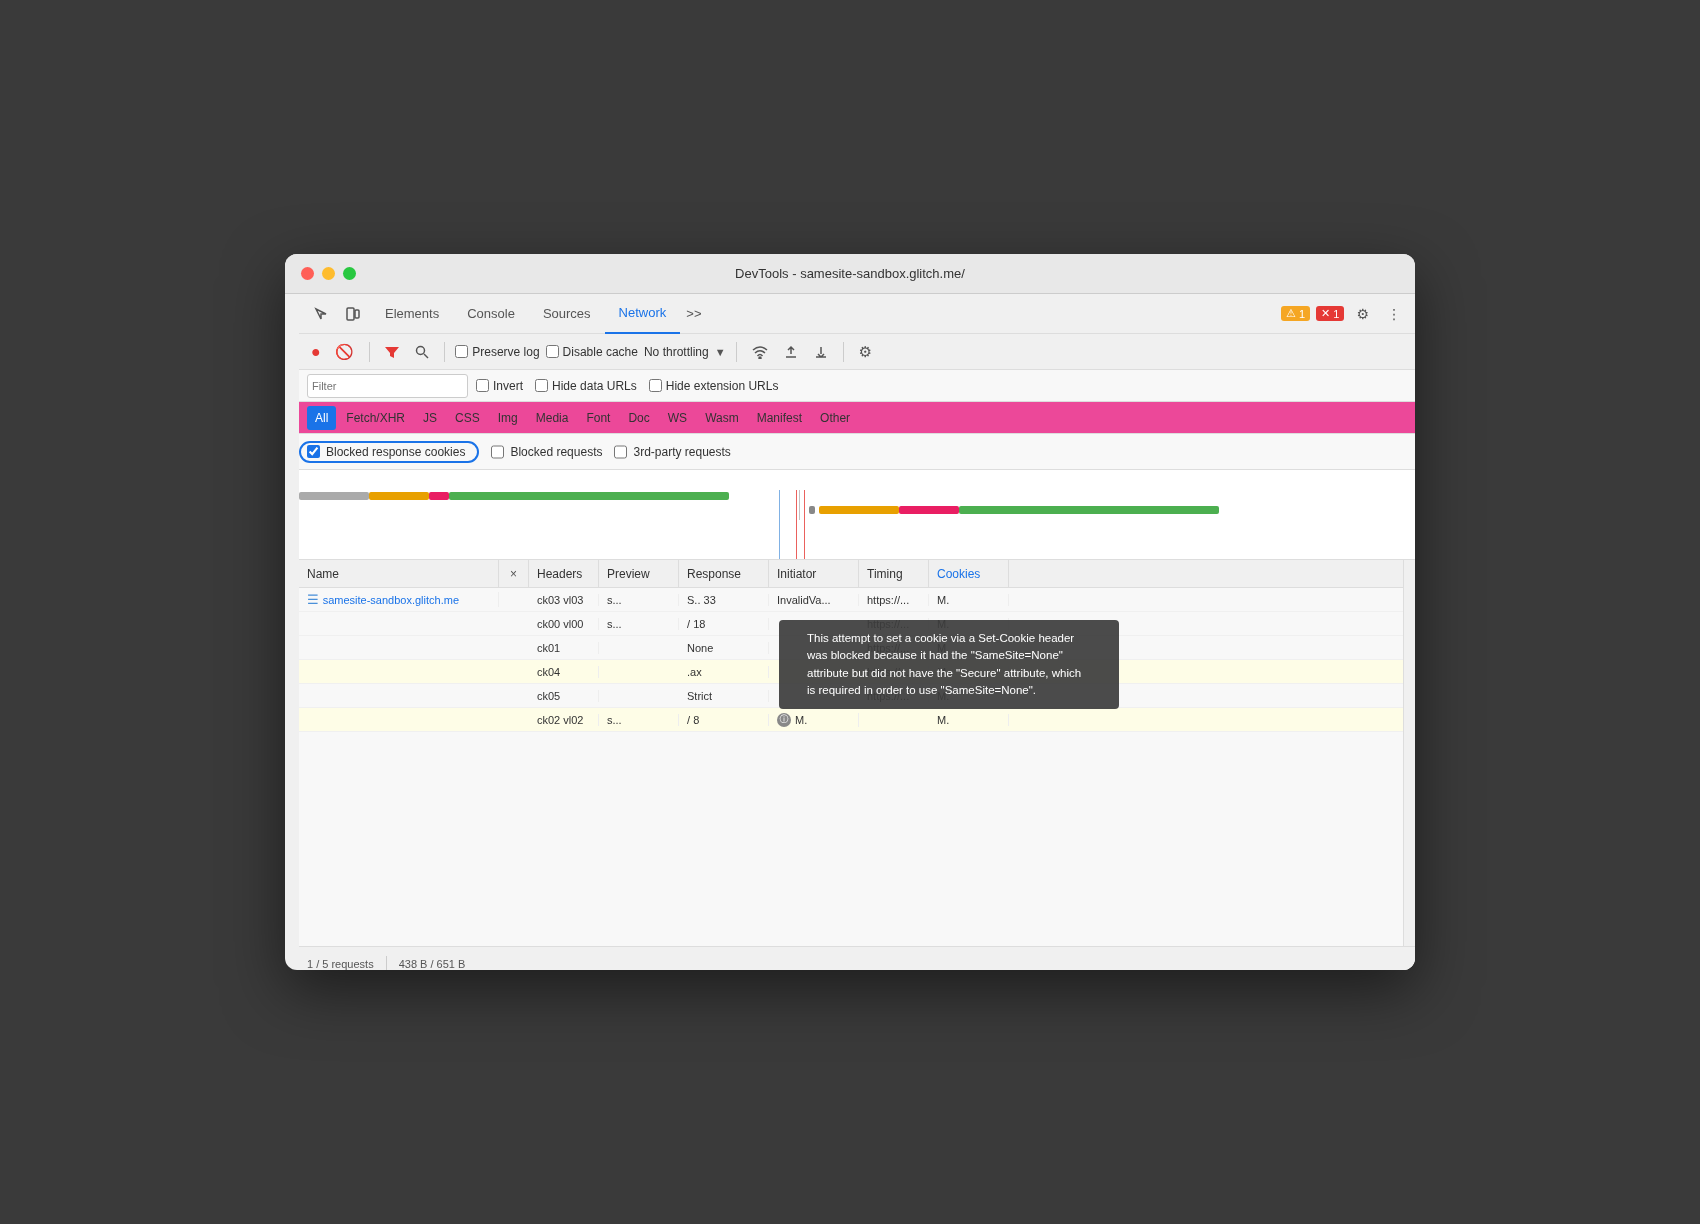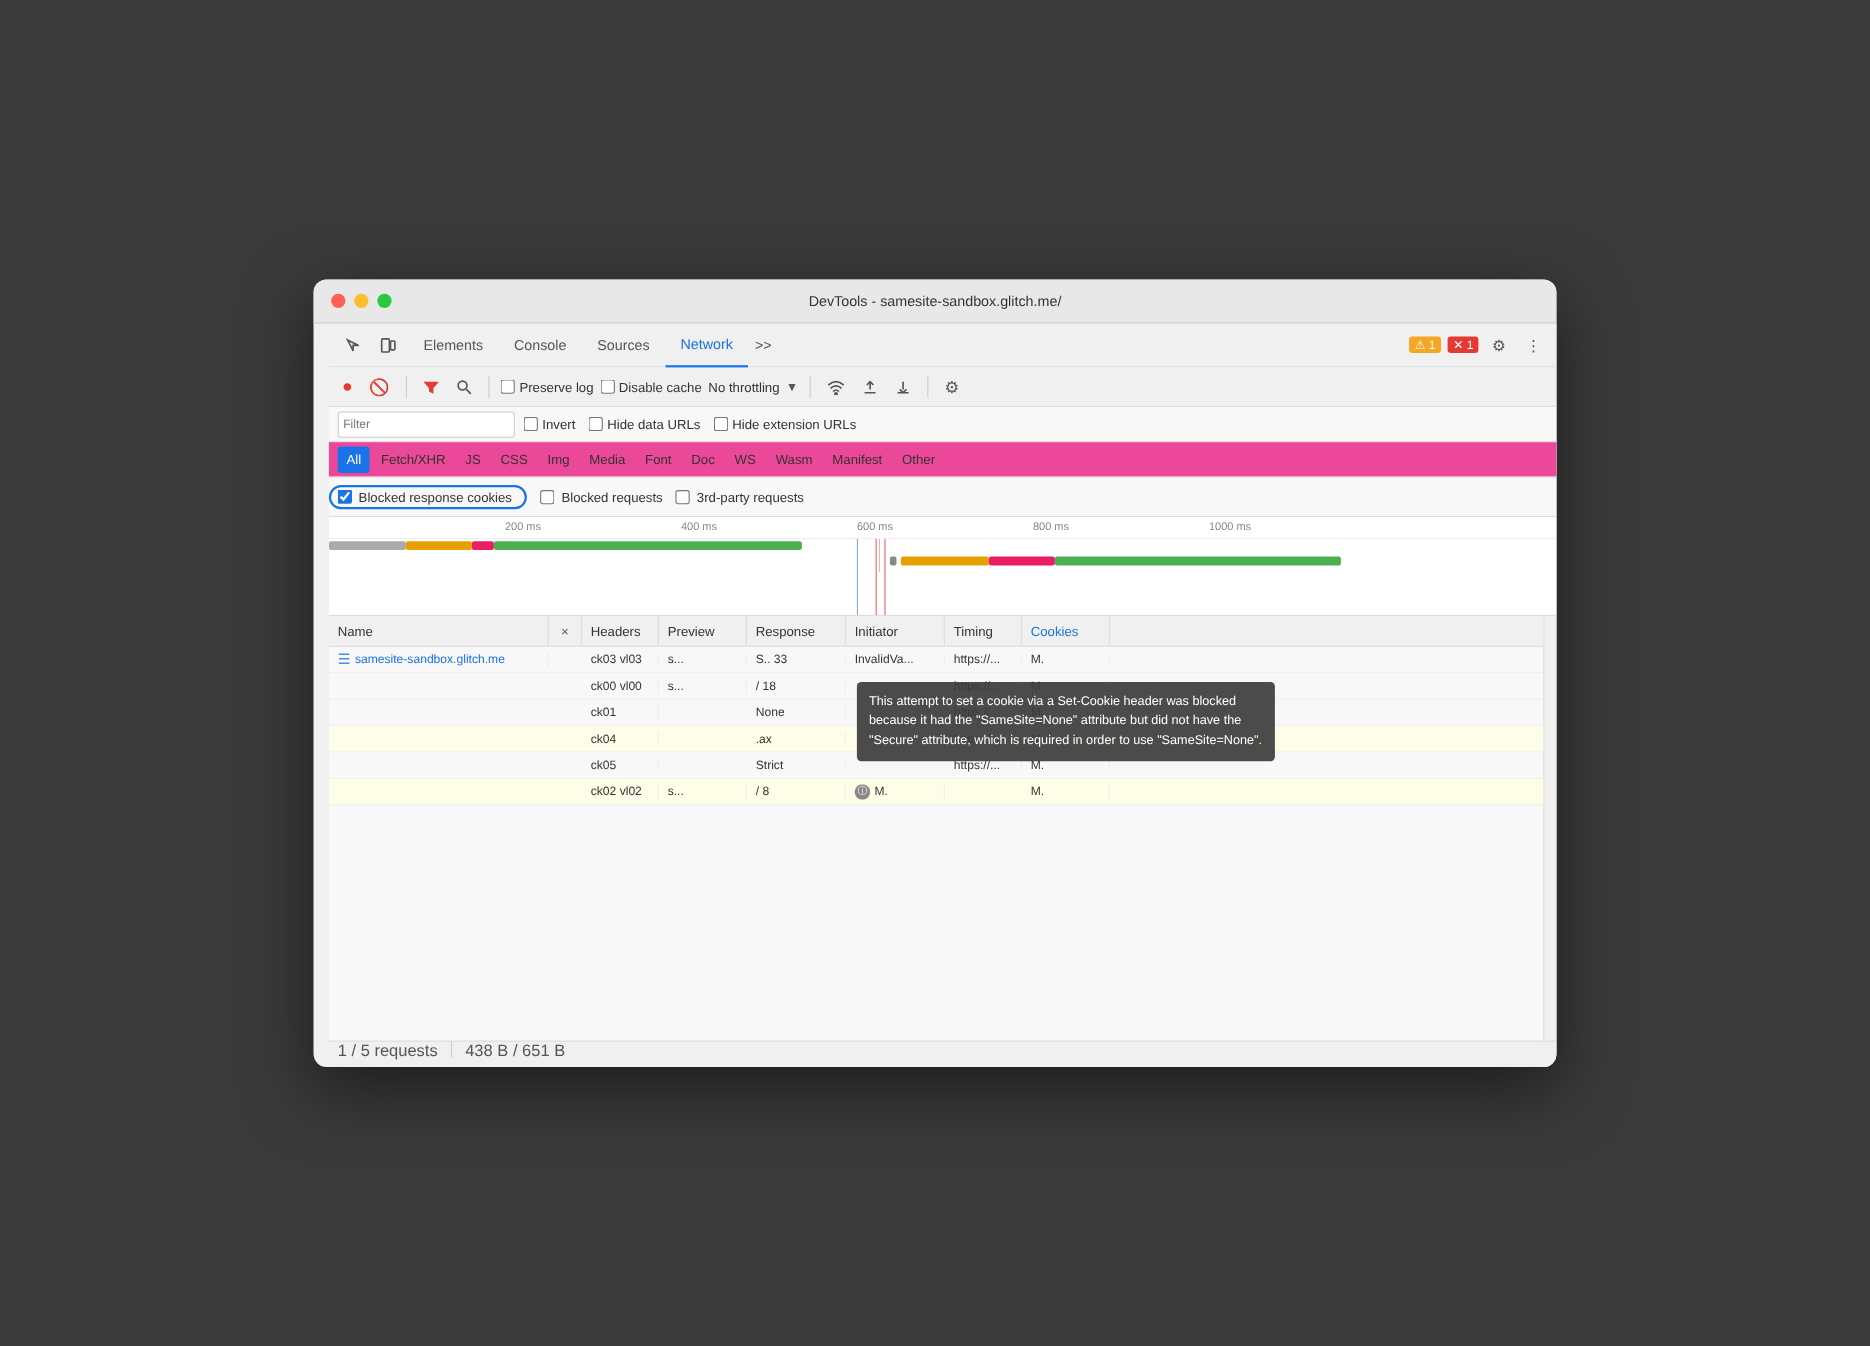--- a/index.html
+++ b/index.html
@@ -309,38 +309,38 @@
     .td-response { width: 90px; }
     .td-initiator { width: 90px; }
     .td-timing { width: 70px; }
     .td-cookies { width: 80px; }
     .name-icon { font-size: 13px; color: #4a90d9; }
     
     .tooltip-popup {
       position: absolute;
       left: 480px;
       top: 60px;
-      width: 380px;
+      width: 340px;
       background: rgba(60,60,60,0.92);
       color: white;
       font-size: 11.5px;
-      padding: 10px 11px;
+      padding: 10px 28px;
       border-radius: 4px;
       line-height: 1.5;
       z-index: 10;
     }
     
     .status-bar {
       display: flex;
-      align-items: flex-start;
+      align-items: flex-end;
       background: #f0f0f0;
       border-top: 1px solid #ddd;
       height: 24px;
       padding: 0 8px;
-      font-size: 15px;
+      font-size: 11px;
       color: #555;
       gap: 12px;
     }
     .status-sep { width: 1px; height: 14px; background: #ccc; }
     
     .scrollbar-stub {
       width: 12px;
       background: #f0f0f0;
       border-left: 1px solid #ddd;
     }
@@ -512,27 +512,20 @@
       </label>
       <label class="blocked-check">
         <input type="checkbox" style="">
         <span>3rd-party requests</span>
       </label>
     </div>
 
     <div class="main-content">
 
       <div class="timeline-area">
-        <div class="timeline-rulers">
-          <span class="ruler-mark" style="left:160px">200 ms</span>
-          <span class="ruler-mark" style="left:320px">400 ms</span>
-          <span class="ruler-mark" style="left:480px">600 ms</span>
-          <span class="ruler-mark" style="left:640px">800 ms</span>
-          <span class="ruler-mark" style="left:800px">1000 ms</span>
-        </div>
 
         <div style="position:absolute;top:20px;left:480px;width:1px;height:70px;background:#4a90d9;opacity:0.7;"></div>
         <div style="position:absolute;top:20px;left:497px;width:1px;height:70px;background:#e53935;opacity:0.8;"></div>
         <div style="position:absolute;top:20px;left:505px;width:1px;height:70px;background:#e53935;opacity:0.8;"></div>
         <div style="position:absolute;top:20px;left:500px;width:1px;height:30px;background:#888;opacity:0.5;"></div>
 
         <div style="position:absolute;top:22px;left:0;width:70px;height:8px;background:#aaa;border-radius:2px;"></div>
         <div style="position:absolute;top:22px;left:70px;width:60px;height:8px;background:#e8a000;border-radius:2px;"></div>
         <div style="position:absolute;top:22px;left:130px;width:20px;height:8px;background:#e91e63;border-radius:2px;"></div>
         <div style="position:absolute;top:22px;left:150px;width:280px;height:8px;background:#4caf50;border-radius:2px;"></div>

